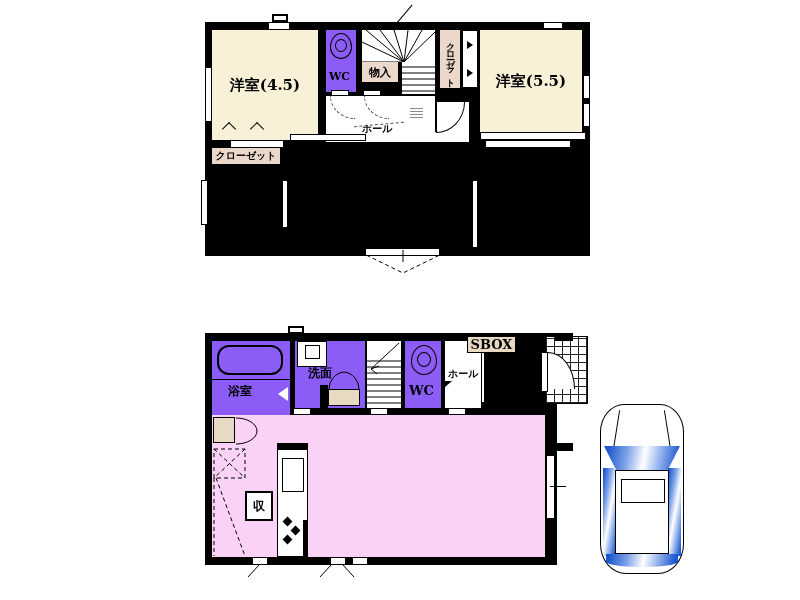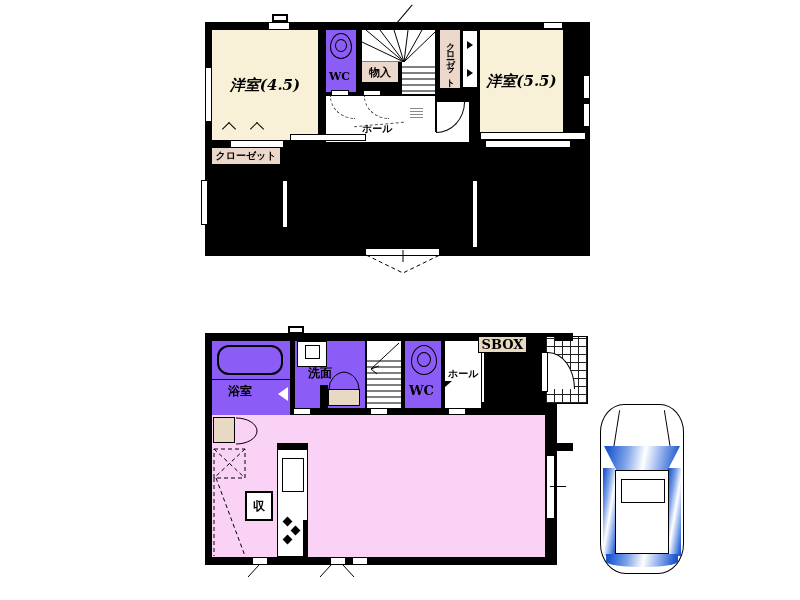--- a/index.html
+++ b/index.html
@@ -5,21 +5,21 @@
   html,body{margin:0;padding:0;background:#fff;}
   #scene{position:relative;width:800px;height:600px;background:#fff;overflow:hidden;
          font-family:"DejaVu Serif","Liberation Serif",serif;}
   .abs{position:absolute;}
   .floor{position:absolute;background:#000;}
   .room{position:absolute;box-sizing:border-box;}
   .flex{display:flex;align-items:center;justify-content:center;}
   .lbl{font-family:"DejaVu Serif","Liberation Serif",serif;font-weight:bold;color:#000;white-space:nowrap;}
   .win{position:absolute;background:#fff;border:1px solid #000;box-sizing:border-box;}
   .blk{position:absolute;background:#000;}
-  .cream{background:#f8f1d7;font-style:italic;}
+  .cream{background:#f8f1d7;}
   .tan{background:#ecd8ca;}
   .blue{background:#8b5cf6;}
   .pink{background:#f9d2f5;}
   .beige{background:#e8dac2;}
   .gray{background:#c9c9c9;}
   .grid{background-color:#fff;
         background-image:repeating-linear-gradient(0deg,#222 0 1px,transparent 1px 8px),
                          repeating-linear-gradient(90deg,#222 0 1px,transparent 1px 8px);}
   .glass{background:linear-gradient(100deg,#1b57cf 5%,#7fa3e8 30%,#ffffff 52%,#9cb8ef 70%,#1b57cf 95%);}
   svg{display:block;}
@@ -89,21 +89,21 @@
     </div>
 
     <div class="room tan flex" style="left:235px;top:8px;width:20px;height:58px;">
       <span class="lbl" style="font-size:9px;writing-mode:vertical-rl;text-orientation:upright;letter-spacing:-1px;">クローゼット</span>
     </div>
     <div class="win" style="left:257px;top:8px;width:16px;height:58px;">
       <span class="chev" style="left:4px;top:10px;"></span>
       <span class="chev" style="left:4px;top:38px;"></span>
     </div>
 
-    <div class="room cream flex" style="left:275px;top:8px;width:83px;height:102px;">
+    <div class="room cream flex" style="left:275px;top:8px;width:102px;height:102px;">
       <span class="lbl" style="font-size:15px;">洋室(5.5)</span>
     </div>
     <div class="win" style="left:275px;top:110px;width:106px;height:8px;"></div>
 
     <div class="room tan flex" style="left:7px;top:126px;width:68px;height:16px;">
       <span class="lbl" style="font-size:10px;">クローゼット</span>
     </div>
 
 
 
@@ -226,21 +226,21 @@
     </div>
 
     <div class="win" style="left:47px;top:224px;width:16px;height:8px;"></div>
     <div class="win" style="left:125px;top:224px;width:16px;height:8px;"></div>
     <div class="win" style="left:147px;top:224px;width:16px;height:8px;"></div>
 
     <div class="win" style="left:341px;top:122px;width:9px;height:64px;"></div>
   </div>
 
 
-  <div class="abs beige flex" style="left:467px;top:336px;width:49px;height:17px;border:1px solid #000;box-sizing:border-box;margin-left:11px;">
+  <div class="abs beige flex" style="left:467px;top:336px;width:49px;height:17px;border:1px solid #000;box-sizing:border-box;">
     <span class="lbl" style="font-size:13px;">SBOX</span>
   </div>
 
   <div class="abs grid" style="left:545px;top:336px;width:43px;height:68px;border:1px solid #000;box-sizing:border-box;"></div>
   <div class="blk" style="left:555px;top:333px;width:18px;height:8px;"></div>
   <div class="win" style="left:541px;top:352px;width:7px;height:40px;"></div>
   <div class="abs" style="left:548px;top:352px;width:26px;height:36px;background:#fff;border-top:1px solid #000;border-right:1px solid #000;border-top-right-radius:100%;"></div>
 
   <div class="blk" style="left:557px;top:443px;width:16px;height:8px;"></div>
   <div class="blk" style="left:550px;top:486px;width:16px;height:1px;"></div>

